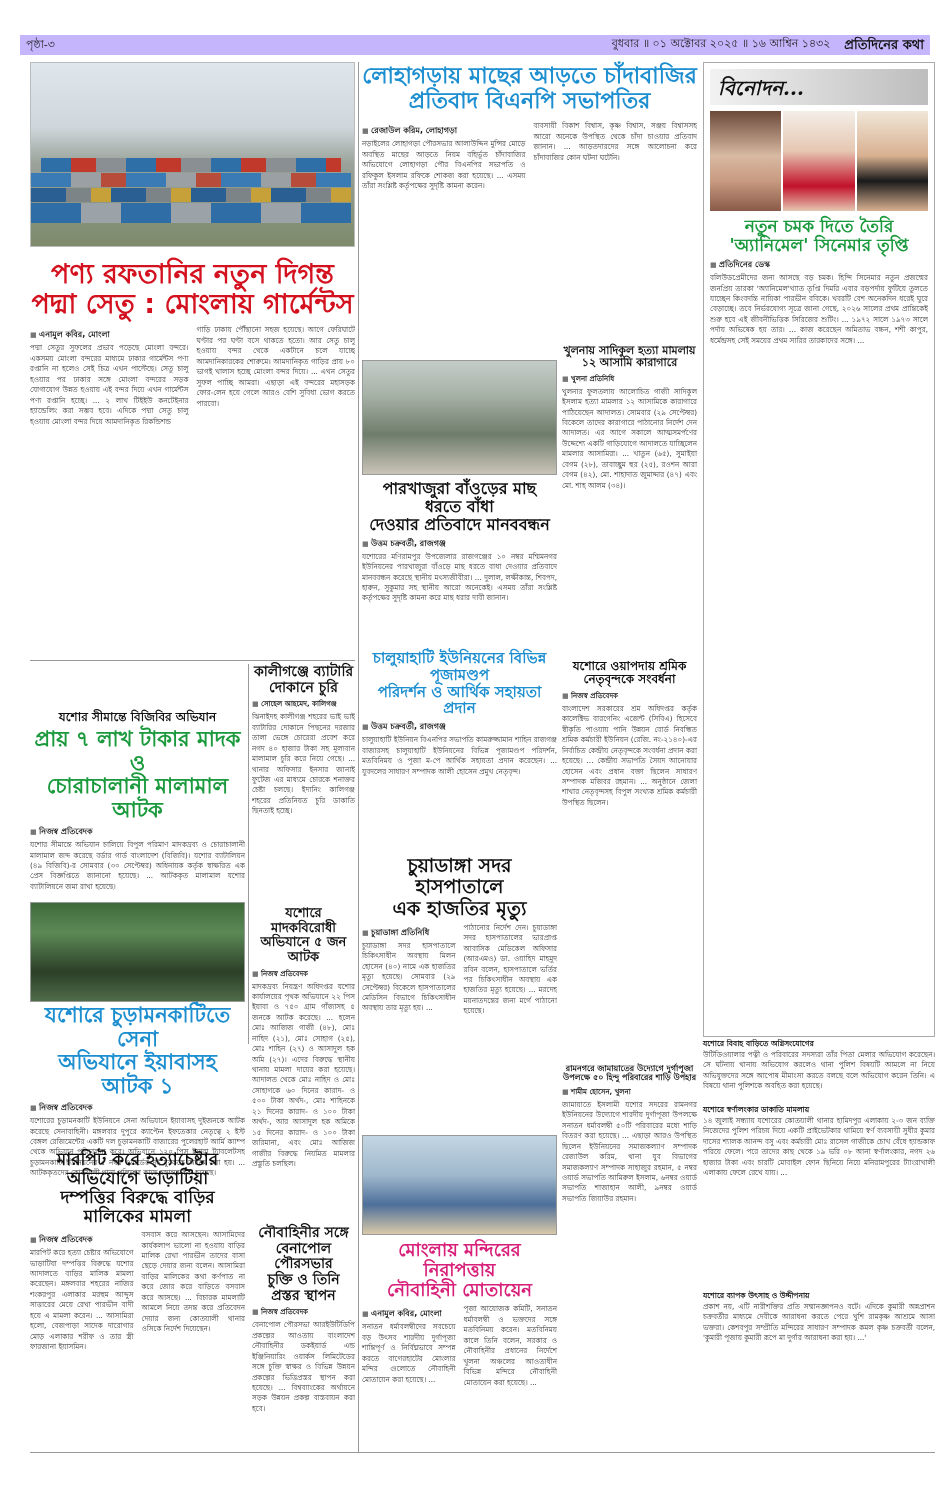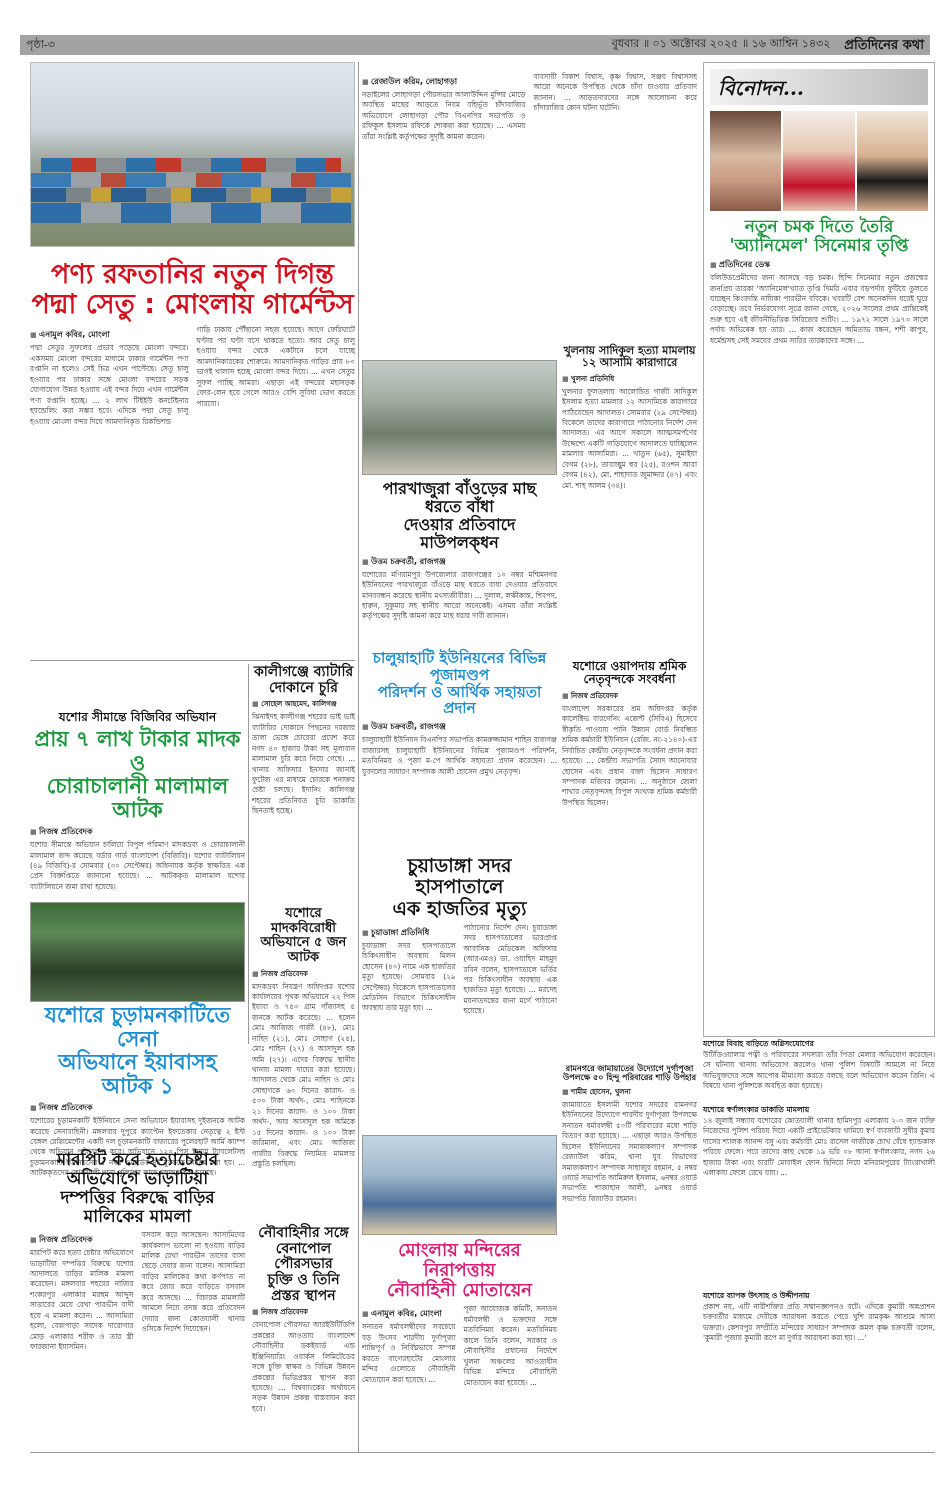--- a/index.html
+++ b/index.html
@@ -1,17 +1,17 @@
 <!DOCTYPE html>
 <html><head>
 <meta charset="utf-8">
 <style>
   * { box-sizing: border-box; margin: 0; padding: 0; }
   body { width: 945px; height: 1485px; background: #fff; font-family: "DejaVu Sans", sans-serif; color: #222; overflow: hidden; position: relative; }
-  .topbar { position: absolute; left: 20px; top: 35px; width: 910px; height: 20px; background: #a3a3a3; display: flex; align-items: center; justify-content: space-between; padding: 0 6px; font-size: 11px; }
+  .topbar { position: absolute; left: 20px; top: 35px; width: 910px; height: 20px; background: #c4b5fd; display: flex; align-items: center; justify-content: space-between; padding: 0 6px; font-size: 11px; }
   .topbar .right { display: flex; align-items: flex-start; gap: 14px; }
   .masthead { font-family: "DejaVu Serif", serif; font-weight: bold; font-size: 13px; color: #111; }
   .col { position: absolute; }
   .photo { background: linear-gradient(180deg,#dfe6ec 0%,#cfd7dc 35%,#9aa29a 55%,#7d8a6a 100%); position: relative; overflow: hidden; border: 1px solid #bbb; }
   .container-stack { position: absolute; height: 14px; }
   .hl { font-family: "DejaVu Sans", sans-serif; font-weight: bold; text-align: center; line-height: 1.12; }
   .hl-red { color: #d4121f; }
   .hl-blue { color: #1d8fd1; }
   .hl-green { color: #1b9a3d; }
   .hl-black { color: #111; }
@@ -123,20 +123,24 @@
   <div class="hl hl-black" style="font-size:14px;">
     <div>নৌবাহিনীর সঙ্গে বেনাপোল পৌরসভার</div>
     <div>চুক্তি ও তিনি প্রস্তর স্থাপন</div>
   </div>
   <div class="byline" style="font-size:7px;">নিজস্ব প্রতিবেদক</div>
   <div class="body-text" style="height:200px; overflow:hidden;">বেনাপোল পৌরসভা আরইউটিডিপি প্রকল্পের আওতায় বাংলাদেশ নৌবাহিনীর ডকইয়ার্ড এন্ড ইঞ্জিনিয়ারিং ওয়ার্কস লিমিটেডের সঙ্গে চুক্তি স্বাক্ষর ও বিভিন্ন উন্নয়ন প্রকল্পের ভিত্তিপ্রস্তর স্থাপন করা হয়েছে। ... বিশ্বব্যাংকের অর্থায়নে সড়ক উন্নয়ন প্রকল্প বাস্তবায়ন করা হবে।</div>
 </div>
 
 <div class="divider-v" style="left:358px; top:62px; height:1390px;"></div>
 <div class="col" style="left:362px; top:64px; width:335px;">
+  <div class="hl hl-blue" style="font-size:22px;">
+    <div>লোহাগড়ায় মাছের আড়তে চাঁদাবাজির</div>
+    <div>প্রতিবাদ বিএনপি সভাপতির</div>
+  </div>
   <div class="cols2" style="margin-top:8px; height:215px; overflow:hidden;">
     <div>
       <div class="byline">রেজাউল করিম, লোহাগড়া</div>
       <div class="body-text">নড়াইলের লোহাগড়া পৌরসভার আলাউদ্দিন মুন্সির মোড়ে অবস্থিত মাছের আড়তে নিয়ম বহির্ভূত চাঁদাবাজির অভিযোগে লোহাগড়া পৌর বিএনপির সভাপতি ও রফিকুল ইসলাম রফিকে শোকজ করা হয়েছে। ... এসময় তাঁরা সংশ্লিষ্ট কর্তৃপক্ষের সুদৃষ্টি কামনা করেন।</div>
     </div>
     <div class="body-text">ব্যবসায়ী বিকাশ বিশ্বাস, কৃষ্ণ বিশ্বাস, সঞ্জয় বিশ্বাসসহ আরো অনেকে উপস্থিত থেকে চাঁদা চাওয়ার প্রতিবাদ জানান। ... আড়তদারদের সঙ্গে আলোচনা করে চাঁদাবাজির কোন ঘটনা ঘটেনি।</div>
   </div>
 </div>
 
 <div class="col pic-mid" style="left:362px; top:360px; width:195px; height:115px;"></div>
@@ -146,21 +150,21 @@
     <div>খুলনায় সাদিকুল হত্যা মামলায়</div>
     <div>১২ আসামি কারাগারে</div>
   </div>
   <div class="byline" style="font-size:7px;">খুলনা প্রতিনিধি</div>
   <div class="body-text" style="height:270px; overflow:hidden;">খুলনার ফুলতলায় আলোচিত গাজী সাদিকুল ইসলাম হত্যা মামলার ১২ আসামিকে কারাগারে পাঠিয়েছেন আদালত। সোমবার (২৯ সেপ্টেম্বর) বিকেলে তাদের কারাগারে পাঠানোর নির্দেশ দেন আদালত। এর আগে সকালে আত্মসমর্পণের উদ্দেশ্যে একটি গাড়িযোগে আদালতে যাচ্ছিলেন মামলার আসামিরা। ... খাতুন (৬৫), সুমাইয়া বেগম (২৮), তাবাচ্ছুম হুর (২৫), রওশন আরা বেগম (৪২), মো. শাহাদাত জুমাদ্দার (৪৭) এবং মো. শাহ আলম (৩৪)।</div>
 </div>
 
 <div class="col" style="left:362px; top:480px; width:195px;">
   <div class="hl hl-black" style="font-size:16px;">
     <div>পারখাজুরা বাঁওড়ের মাছ ধরতে বাঁধা</div>
-    <div>দেওয়ার প্রতিবাদে মাউপলক্ধন</div>
+    <div>দেওয়ার প্রতিবাদে মানববন্ধন</div>
   </div>
   <div class="byline">উত্তম চক্রবর্তী, রাজগঞ্জ</div>
   <div class="body-text" style="height:85px; overflow:hidden;">যশোরের মণিরামপুর উপজেলার রাজগঞ্জের ১০ নম্বর মশ্মিমনগর ইউনিয়নের পারখাজুরা বাঁওড়ে মাছ ধরতে বাধা দেওয়ার প্রতিবাদে মানববন্ধন করেছে স্থানীয় মৎস্যজীবীরা। ... দুলাল, লক্ষীকান্ত, শিবপদ, হারুন, সুকুমার সহ স্থানীয় আরো অনেকেই। এসময় তাঁরা সংশ্লিষ্ট কর্তৃপক্ষের সুদৃষ্টি কামনা করে মাছ ধরার দাবী জানান।</div>
 </div>
 
 <div class="col" style="left:362px; top:650px; width:195px;">
   <div class="hl hl-blue" style="font-size:15px;">
     <div>চালুয়াহাটি ইউনিয়নের বিভিন্ন পূজামণ্ডপ</div>
     <div>পরিদর্শন ও আর্থিক সহায়তা প্রদান</div>
   </div>

